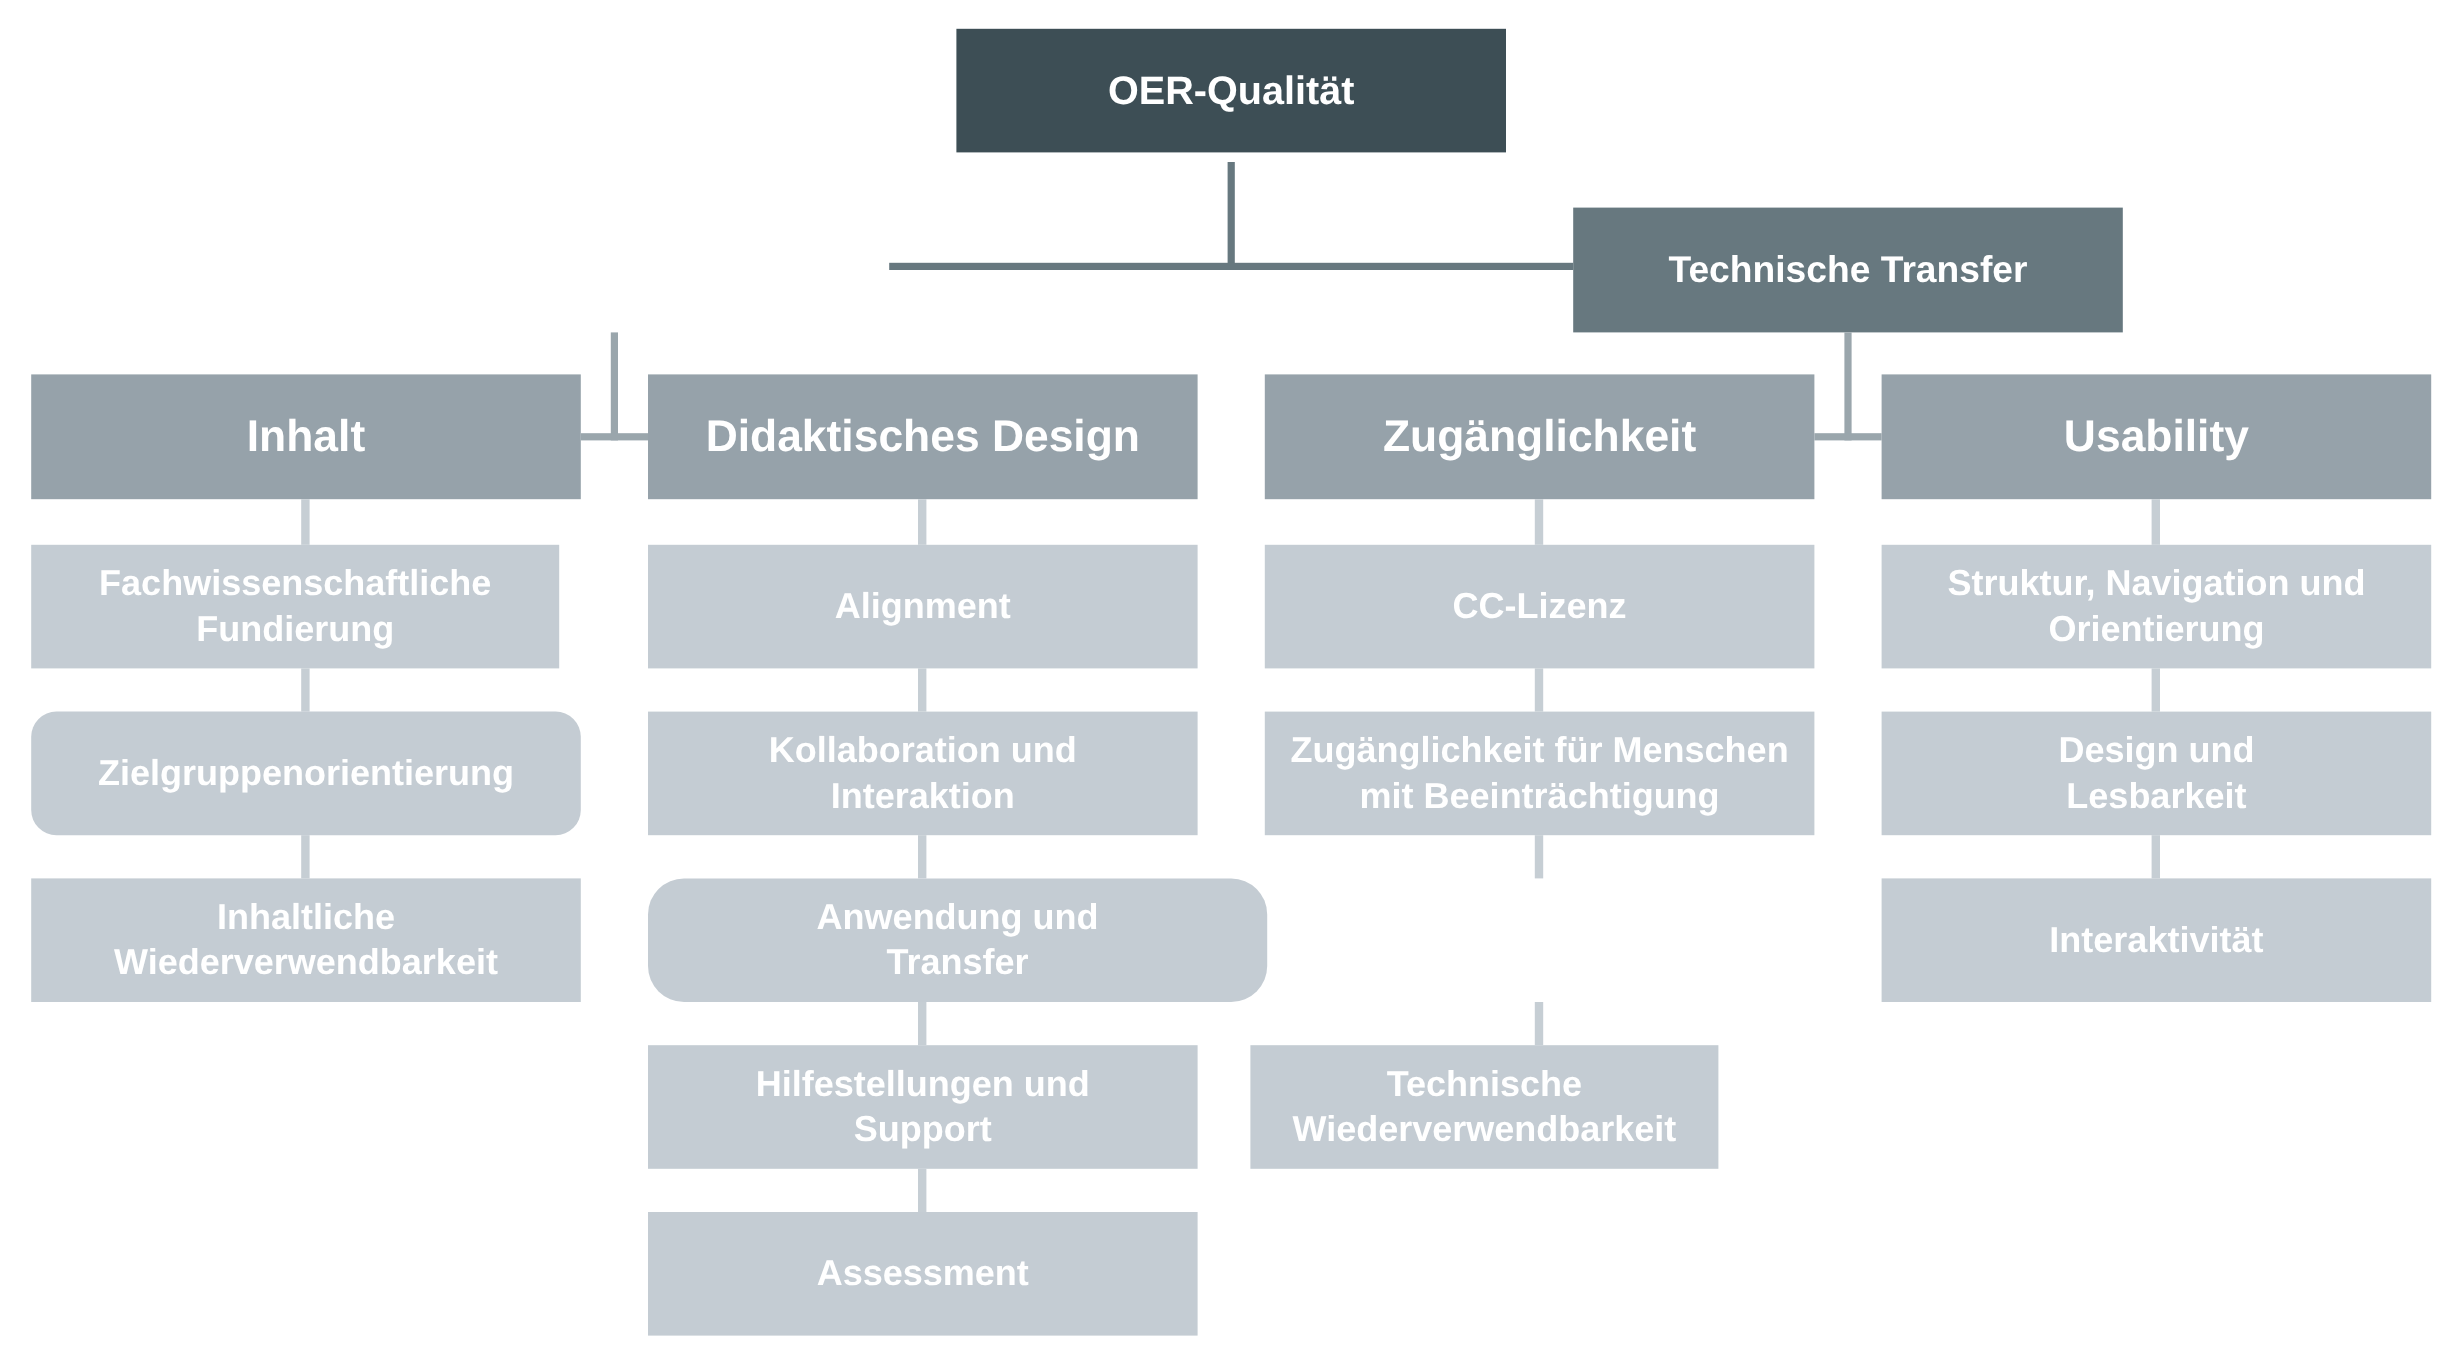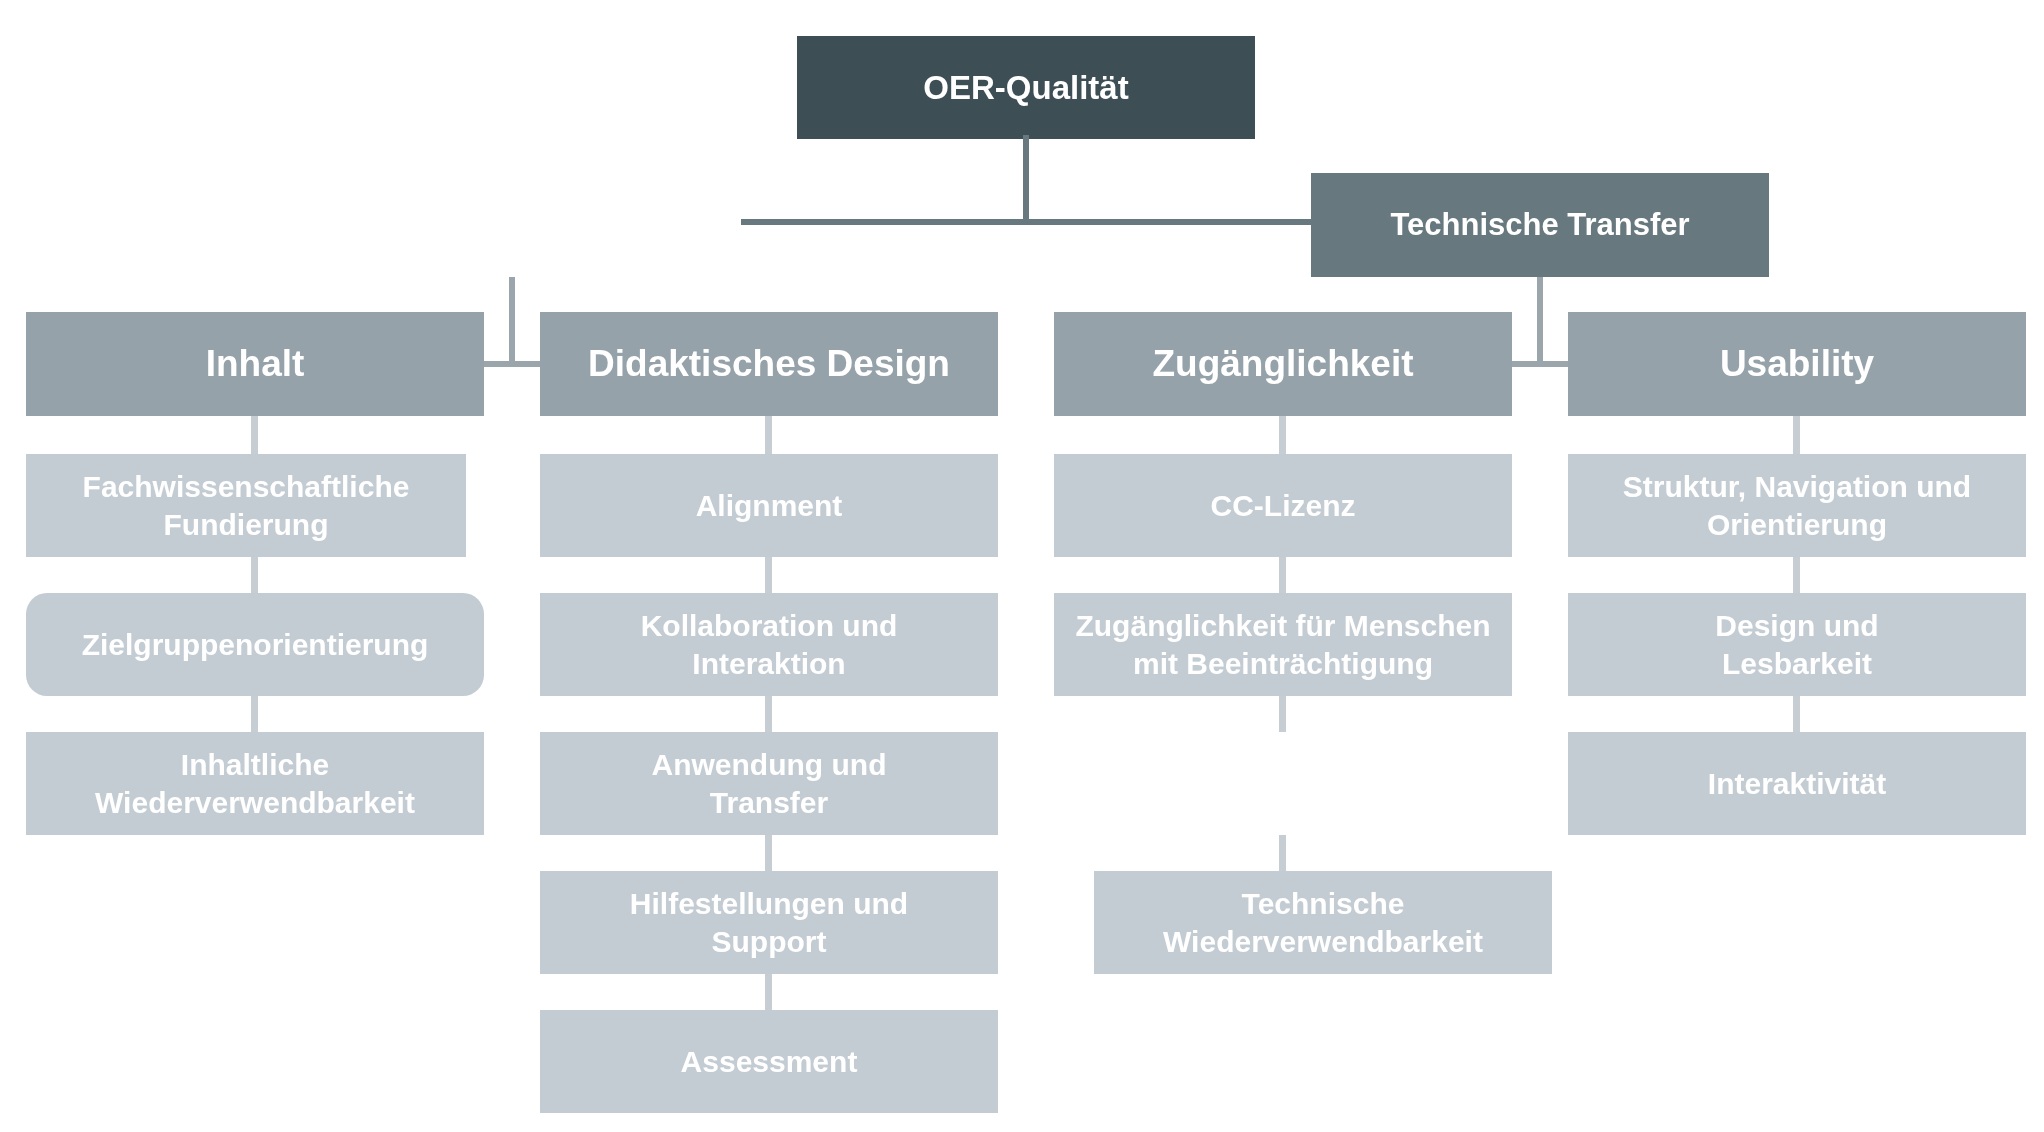--- a/index.html
+++ b/index.html
@@ -31,21 +31,21 @@
   .conn{position:absolute;}
   .conn.dark{background:var(--connector-dark,#67787f);}
   .conn.mid{background:var(--connector-mid,#9aa6ac);}
   .conn.light{background:var(--connector-light,#c6ced4);}
 </style>
 </head>
 <body>
 
 <div class="canvas">
 
-  <div class="box l1" style="left:797px;top:36px;width:458px;height:103px;">OER-Qualität</div>
+  <div class="box l1" style="left:797px;top:24px;width:458px;height:103px;">OER-Qualität</div>
 
   <div class="conn dark" style="left:1023px;top:135px;width:6px;height:90px;"></div>
   <div class="conn dark" style="left:741px;top:219px;width:570px;height:6px;"></div>
 
   <div class="box l2" style="left:1311px;top:173px;width:458px;height:104px;">Technische Transfer</div>
 
   <div class="conn mid" style="left:509px;top:277px;width:6px;height:90px;"></div>
   <div class="conn mid" style="left:484px;top:361px;width:56px;height:6px;"></div>
 
   <div class="conn mid" style="left:1537px;top:277px;width:6px;height:90px;"></div>
@@ -77,30 +77,30 @@
 
   <div class="box leaf" style="left:26px;top:454px;width:440px;height:103px;">Fachwissenschaftliche
 Fundierung</div>
   <div class="box leaf" style="left:26px;top:593px;width:458px;height:103px;border-radius:21px;">Zielgruppenorientierung</div>
   <div class="box leaf" style="left:26px;top:732px;width:458px;height:103px;">Inhaltliche
 Wiederverwendbarkeit</div>
 
   <div class="box leaf" style="left:540px;top:454px;width:458px;height:103px;">Alignment</div>
   <div class="box leaf" style="left:540px;top:593px;width:458px;height:103px;">Kollaboration und
 Interaktion</div>
-  <div class="box leaf" style="left:540px;top:732px;width:458px;height:103px;">Anwendung und
+  <div class="box leaf" style="left:540px;top:732px;width:516px;height:103px;border-radius:30px;">Anwendung und
 Transfer</div>
   <div class="box leaf" style="left:540px;top:871px;width:458px;height:103px;">Hilfestellungen und
 Support</div>
   <div class="box leaf" style="left:540px;top:1010px;width:458px;height:103px;">Assessment</div>
 
   <div class="box leaf" style="left:1054px;top:454px;width:458px;height:103px;">CC-Lizenz</div>
   <div class="box leaf" style="left:1054px;top:593px;width:458px;height:103px;">Zugänglichkeit für Menschen
 mit Beeinträchtigung</div>
-  <div class="box leaf" style="left:1094px;top:871px;width:458px;height:103px;">Technische
+  <div class="box leaf" style="left:1042px;top:871px;width:390px;height:103px;">Technische
 Wiederverwendbarkeit</div>
 
   <div class="box leaf" style="left:1568px;top:454px;width:458px;height:103px;">Struktur, Navigation und
 Orientierung</div>
   <div class="box leaf" style="left:1568px;top:593px;width:458px;height:103px;">Design und
 Lesbarkeit</div>
   <div class="box leaf" style="left:1568px;top:732px;width:458px;height:103px;">Interaktivität</div>
 
 </div>
 

